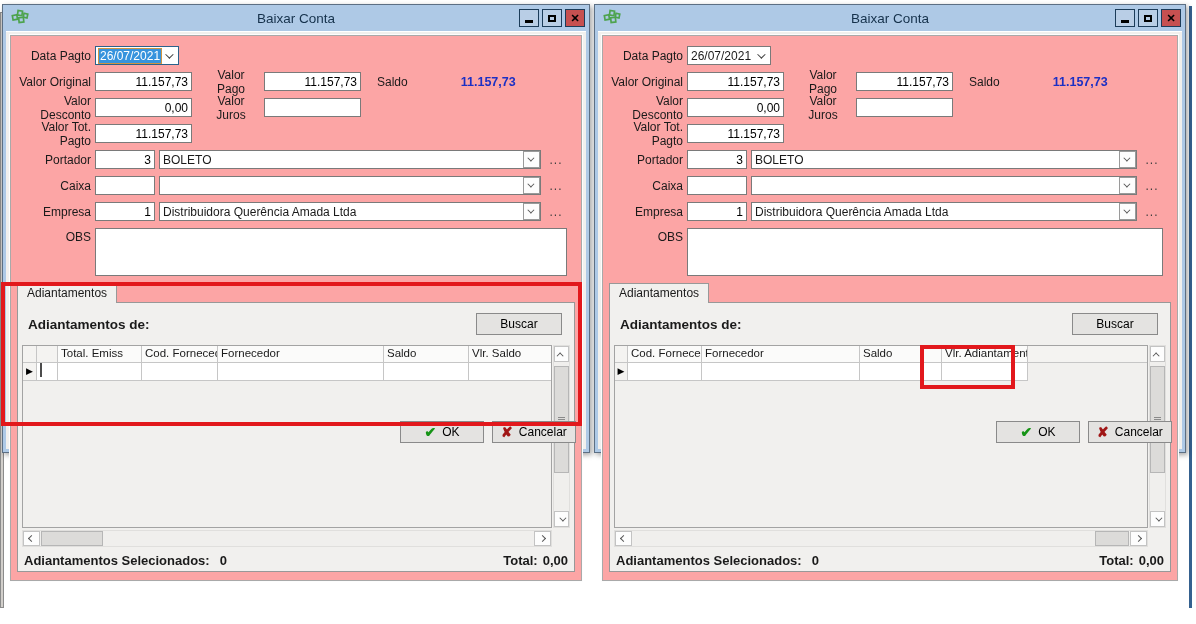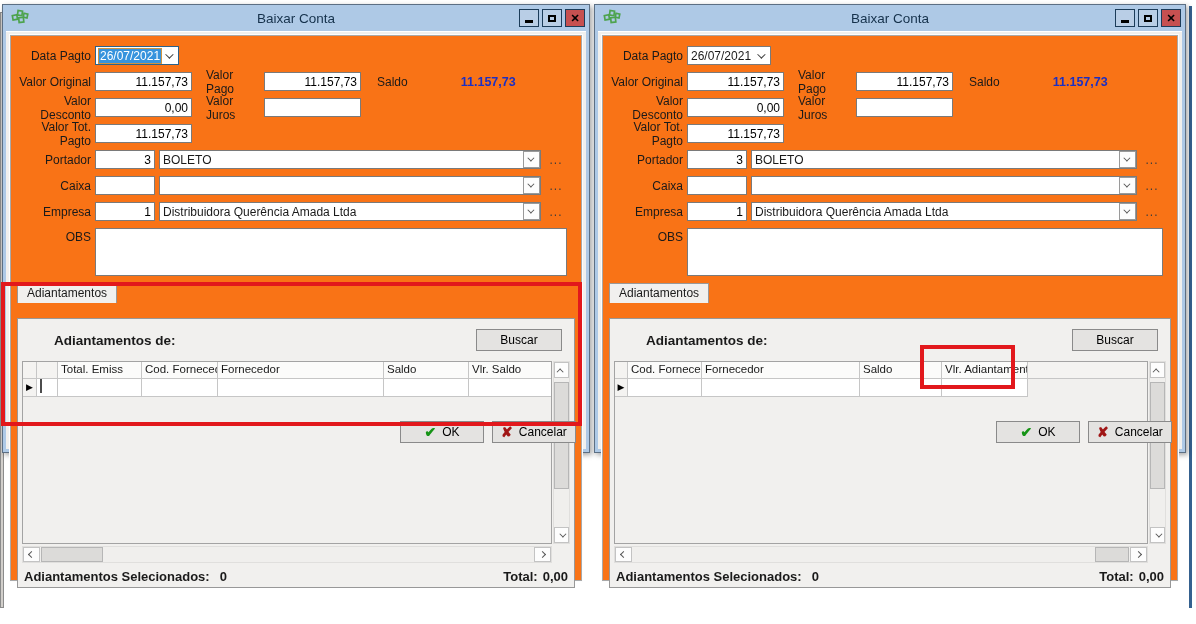--- a/index.html
+++ b/index.html
@@ -28,30 +28,30 @@
     align-items:center; justify-content:center; background:#b9cee6; font-weight:bold;
     font-size:11px; color:#000; cursor:default; }
   .wbtn.close { background:#c75050; }
   .glyph-min  { width:8px; height:3px; background:#000; margin-top:6px; }
   .glyph-max  { width:8px; height:7px; border:2px solid #000; }
 
   .winbody { position:absolute; left:3px; right:3px; top:26px; bottom:3px;
     background:#f1f0ee; box-shadow: inset 0 1px 0 #ffffff; }
 
   .mainpanel { position:absolute; left:4px; right:4px; top:4px; height:546px;
-    border:1px solid #a9a9a9; background:#f97316; box-shadow:0 0 0 1px #fdfdfd; }
+    border:1px solid #a9a9a9; background:#fca5a5; box-shadow:0 0 0 1px #fdfdfd; }
 
   
   .form { padding:10px 0 0 2px; }
   .frow { display:flex; align-items:center; margin-bottom:7px; height:19px; }
   .flabel { width:82px; text-align:right; padding-right:4px; flex:0 0 auto; }
   .tbox { height:19px; border:1px solid #7a7a7a; background:#fff; font:inherit;
     padding:0 3px; }
   .num { text-align:right; width:97px; }
-  .lbl2 { width:58px; text-align:left; margin-left:14px; padding-right:8px; }
+  .lbl2 { width:58px; text-align:center; margin-left:14px; padding-right:8px; }
   .lbl3 { margin-left:16px; }
   .saldo-val { width:100px; text-align:right; font-weight:bold; color:#1b2fc4;
     margin-left:8px; font-size:12.5px; }
 
   .combo { height:19px; border:1px solid #7a7a7a; background:#fff; display:flex;
     align-items:center; padding-left:3px; position:relative; }
   .combo .chv { margin-left:auto; margin-right:7px; }
   .date-combo { width:84px; }
   .date-combo.focused { border-color:#2c628b; }
   .sel-text { background:#3693dd; color:#fff; outline:1px solid #cf9440; padding:0 1px; }
@@ -70,26 +70,26 @@
   
   .chv { display:inline-block; width:6px; height:6px;
     border-right:1.6px solid #3d3d3d; border-bottom:1.6px solid #3d3d3d; }
   .chv.down  { transform:rotate(45deg)  translateY(-2px); }
   .chv.up    { transform:rotate(-135deg) translateY(-2px); }
   .chv.left  { transform:rotate(135deg); }
   .chv.right { transform:rotate(-45deg); }
   .chv.sm { width:5px; height:5px; border-width:1.4px; border-color:#555; }
 
   
-  .tabstrip { margin:4px 6px 16px 6px; position:relative; z-index:2; }
+  .tabstrip { margin:4px 6px 0 6px; position:relative; z-index:2; }
   .tab { display:inline-block; border:1px solid #989898; border-bottom:none;
     background:#f1f0ee; padding:2px 9px 3px; margin-bottom:-1px; position:relative;
     cursor:default; }
   .tabpanel { margin:0 6px; border:1px solid #989898; height:270px; position:relative;
-    background:#f1f0ee;padding-left:26px; }
+    background:#f1f0ee; }
 
   .section-head { display:flex; align-items:flex-start; justify-content:space-between;
     padding:10px 12px 0 10px; }
   .section-title { font-weight:bold; font-size:13.5px; padding-top:4px; }
   .btn { height:22px; min-width:86px; border:1px solid #8a8a8a; background:#e4e3e1;
     font:inherit; display:inline-flex; align-items:center; justify-content:center;
     gap:6px; cursor:default; }
 
   
   .gridzone { position:absolute; left:4px; right:4px; top:42px; bottom:24px; display:flex; }

